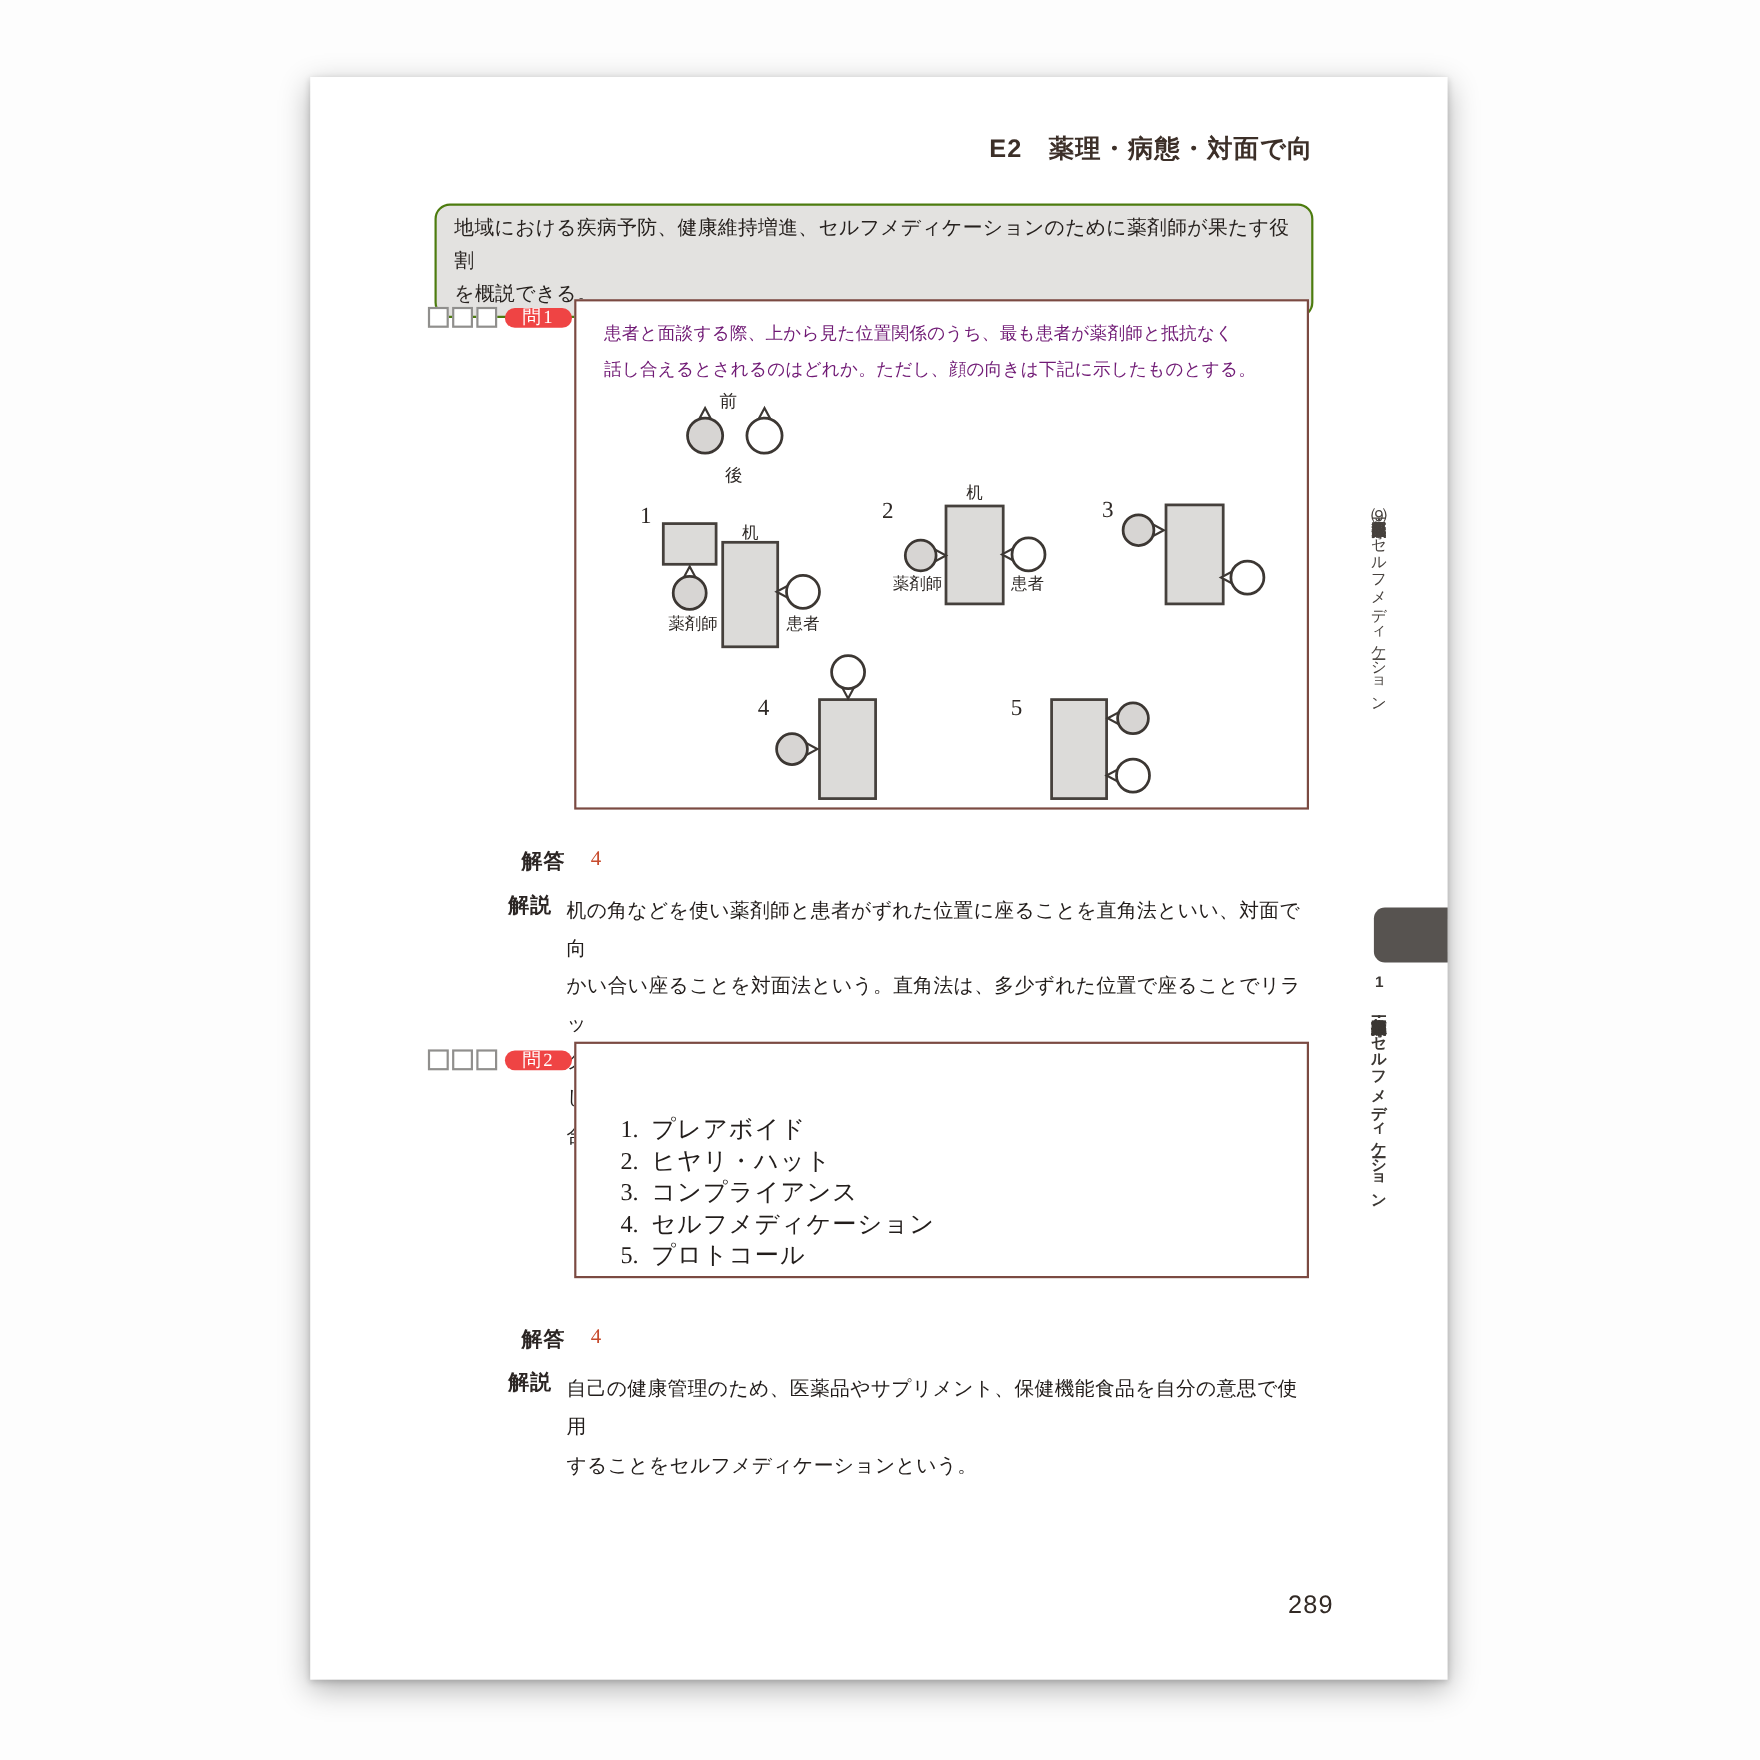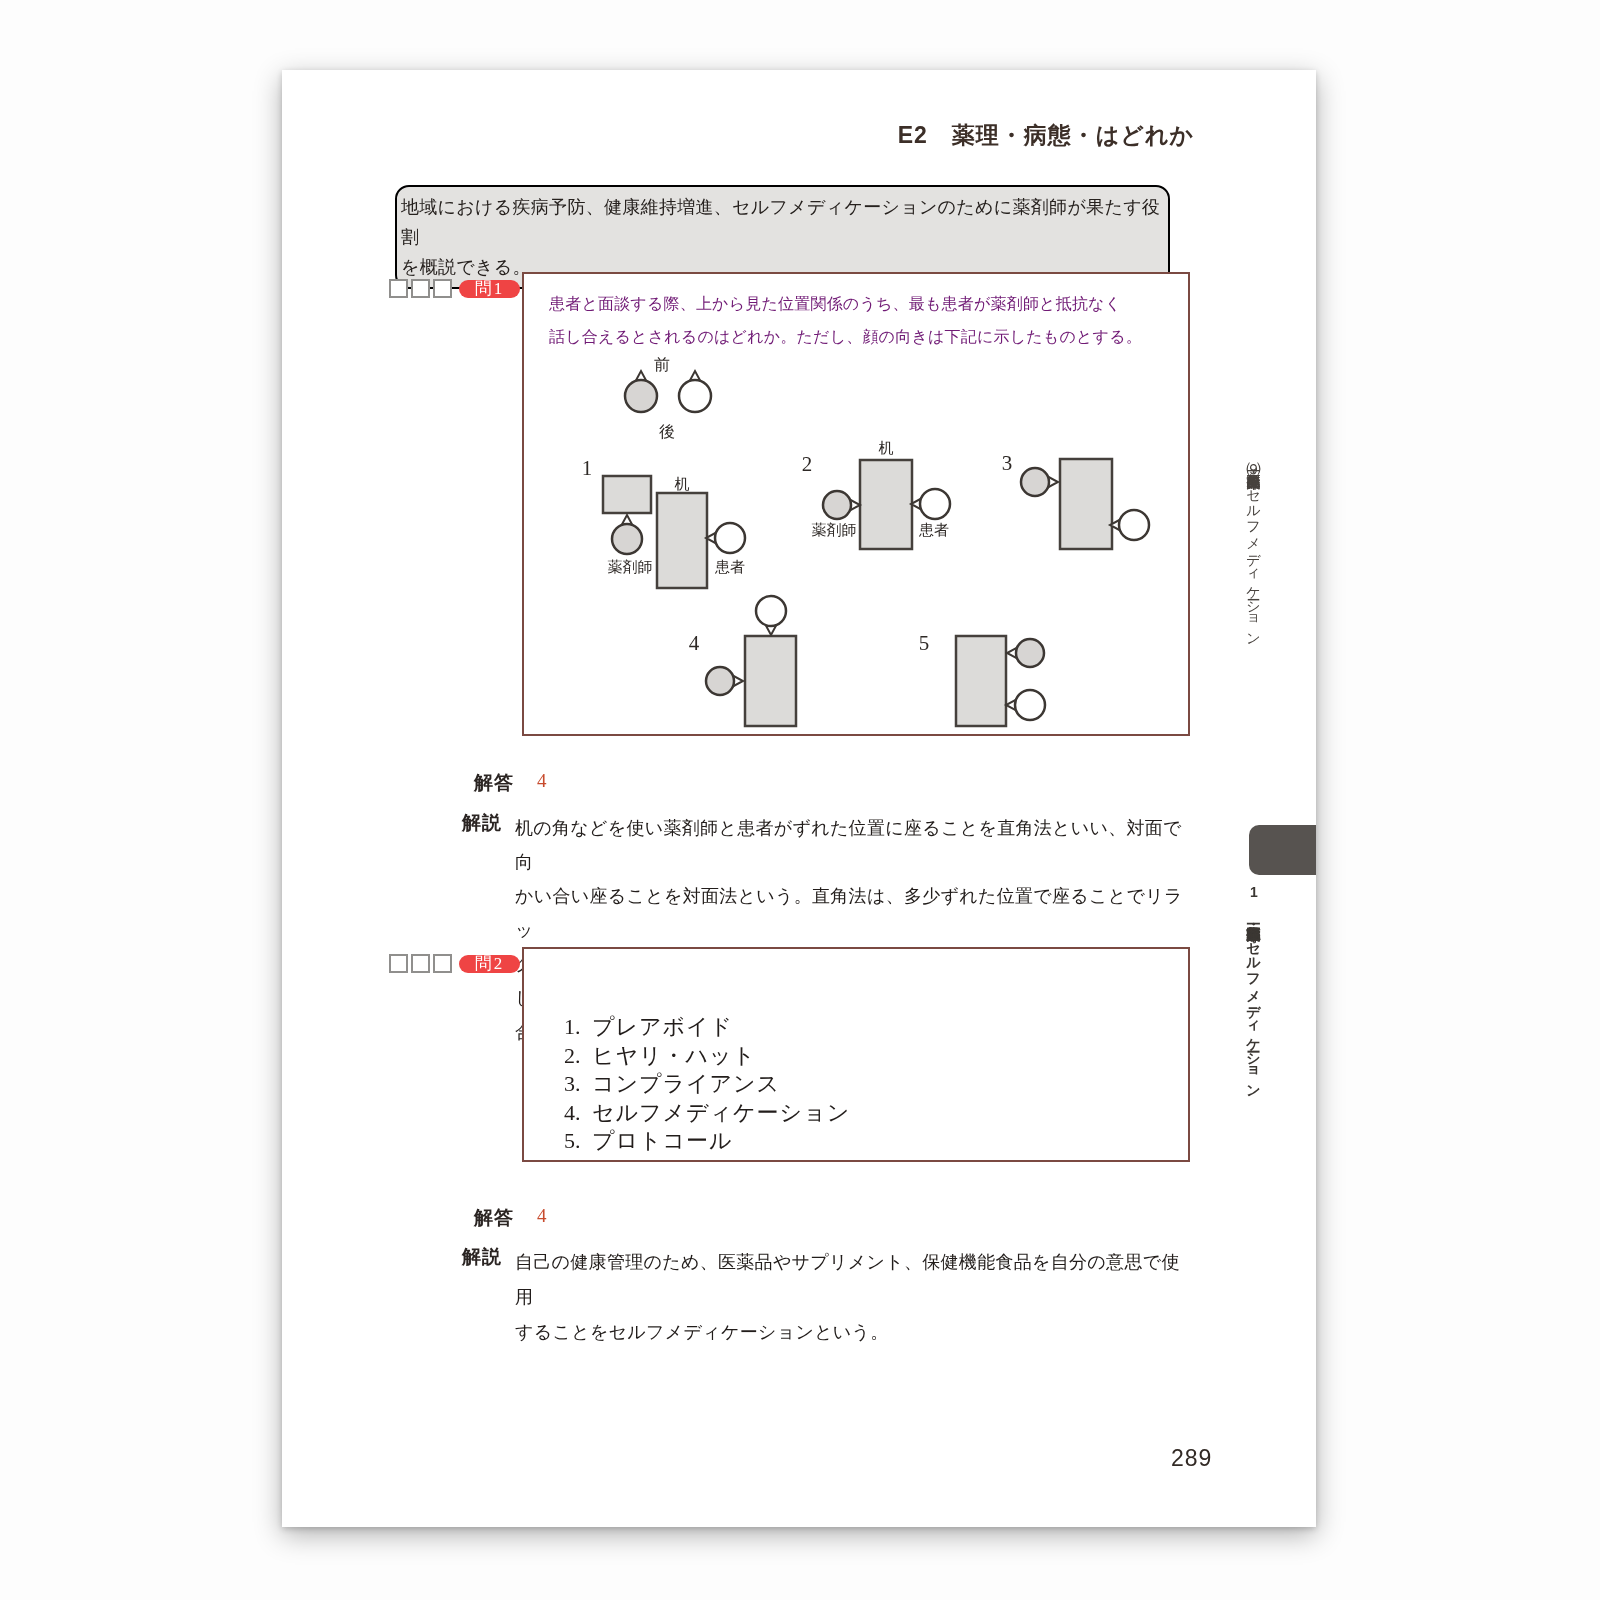--- a/index.html
+++ b/index.html
@@ -6,21 +6,21 @@
   .canvas{position:relative;width:1600px;height:1600px;overflow:hidden;
           font-family:"Liberation Sans",sans-serif;color:#26211e;}
   .page{position:absolute;left:282px;top:70px;width:1034px;height:1457px;background:#fff;
         box-shadow:0 8px 26px rgba(0,0,0,.30), 0 2px 6px rgba(0,0,0,.18);}
   .pre{white-space:pre-line;}
 
   .page-header{position:absolute;top:50px;right:122px;font-size:23px;letter-spacing:1px;
                color:#3c2f28;font-weight:bold;}
 
   .goal-box{position:absolute;left:113px;top:115px;width:763px;background:#e3e2e0;
-            border:2px solid #000000;border-radius:14px;padding:5px 4px;
+            border:2px solid #4d7c0f;border-radius:14px;padding:5px 16px;
             font-size:18px;line-height:30px;letter-spacing:.3px;color:#26211e;}
 
   .q-marker{position:absolute;left:107px;display:flex;align-items:center;gap:3px;}
   .q1-marker{top:209px;}
   .q2-marker{top:884px;}
   .cb{display:inline-block;width:15px;height:15px;border:2px solid #908f8d;background:#fff;}
   .pill{display:inline-flex;align-items:center;justify-content:center;width:61px;height:18px;
         margin-left:4px;background:#ef4444;border-radius:14px;color:#fff;font-size:17px;
         letter-spacing:2px;font-family:Liberation Serif, serif;}
 
@@ -73,21 +73,21 @@
   .vtext2{left:962px;top:814px;font-weight:600;color:#3b3733;}
   .vnum{text-orientation:upright;}
   .vlabel{margin-top:16px;}
 </style>
 </head>
 <body>
 
 <div class="canvas">
   <div class="page">
 
-    <div class="page-header">E2　薬理・病態・はどれか</div>
+    <div class="page-header">E2　薬理・病態・対面で向</div>
 
     <div class="goal-box pre">地域における疾病予防、健康維持増進、セルフメディケーションのために薬剤師が果たす役割
 を概説できる。</div>
 
     <div class="q-marker q1-marker">
       <span class="cb"></span>
       <span class="cb"></span>
       <span class="cb"></span>
       <span class="pill">問1</span>
     </div>

